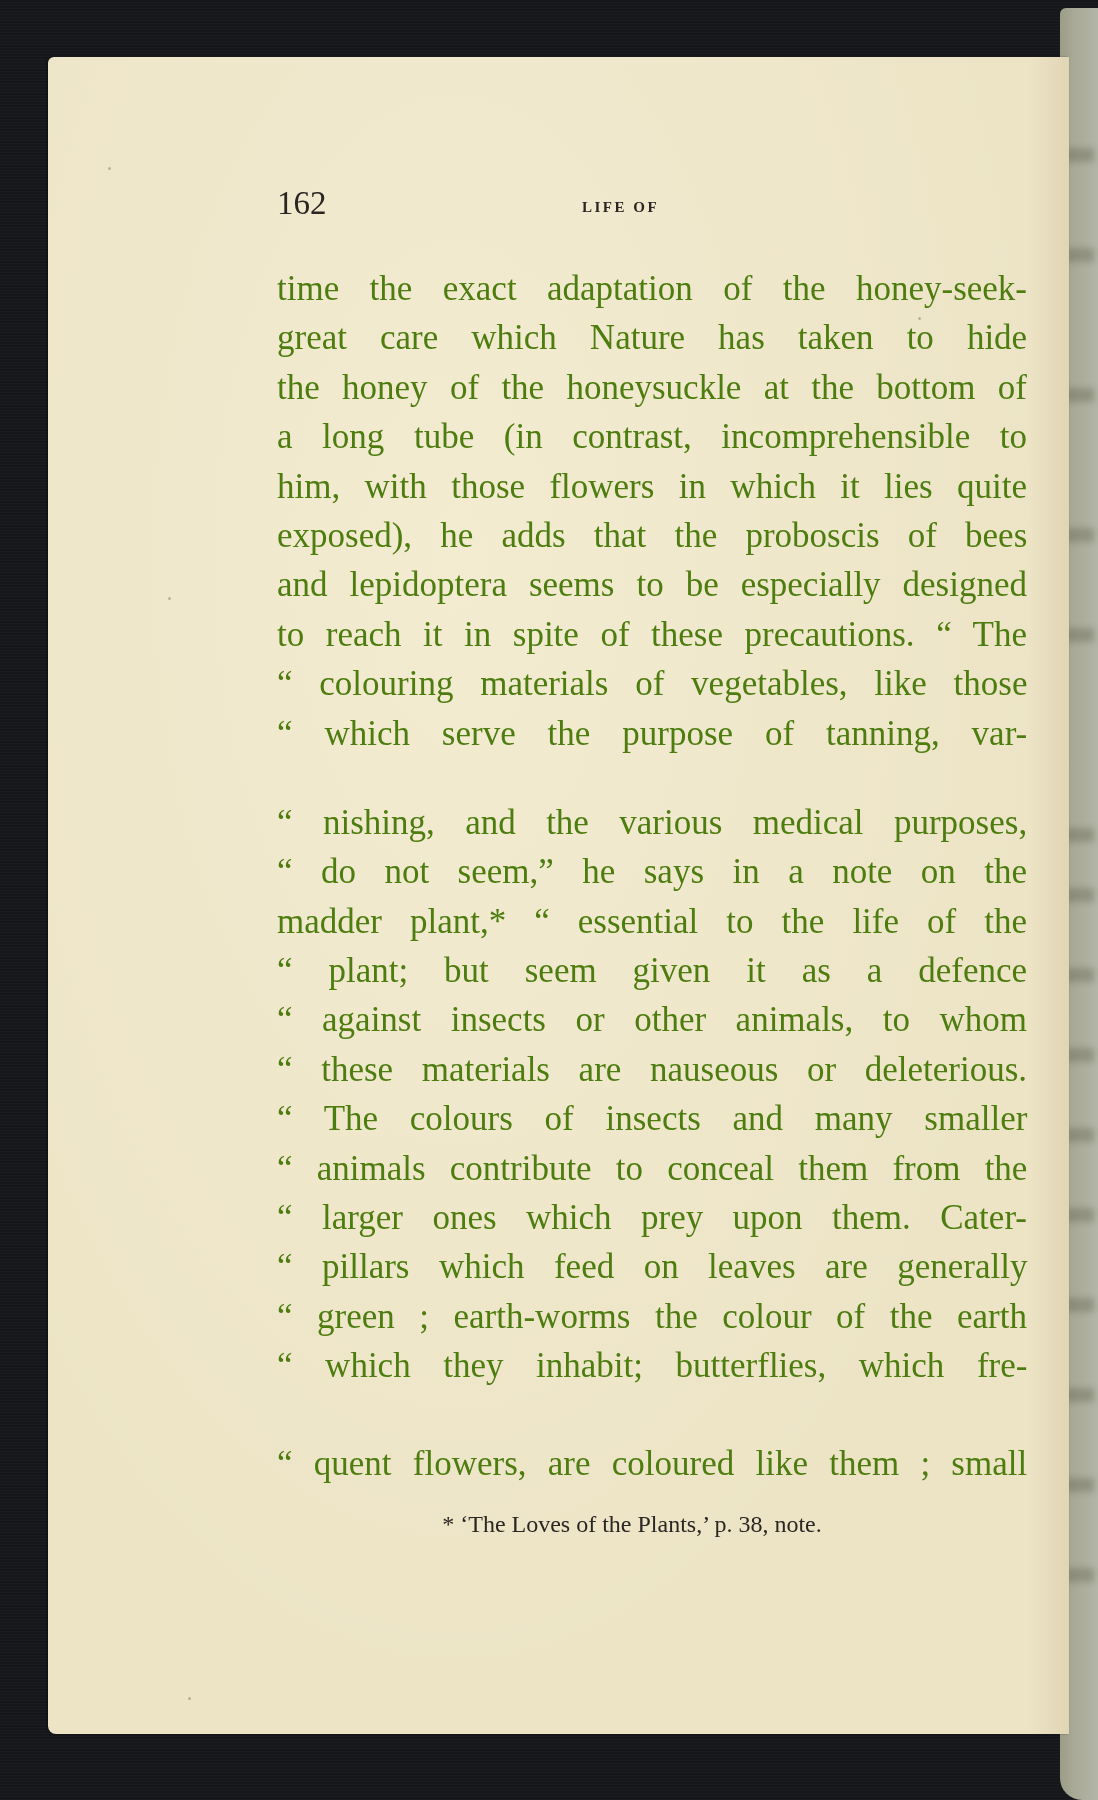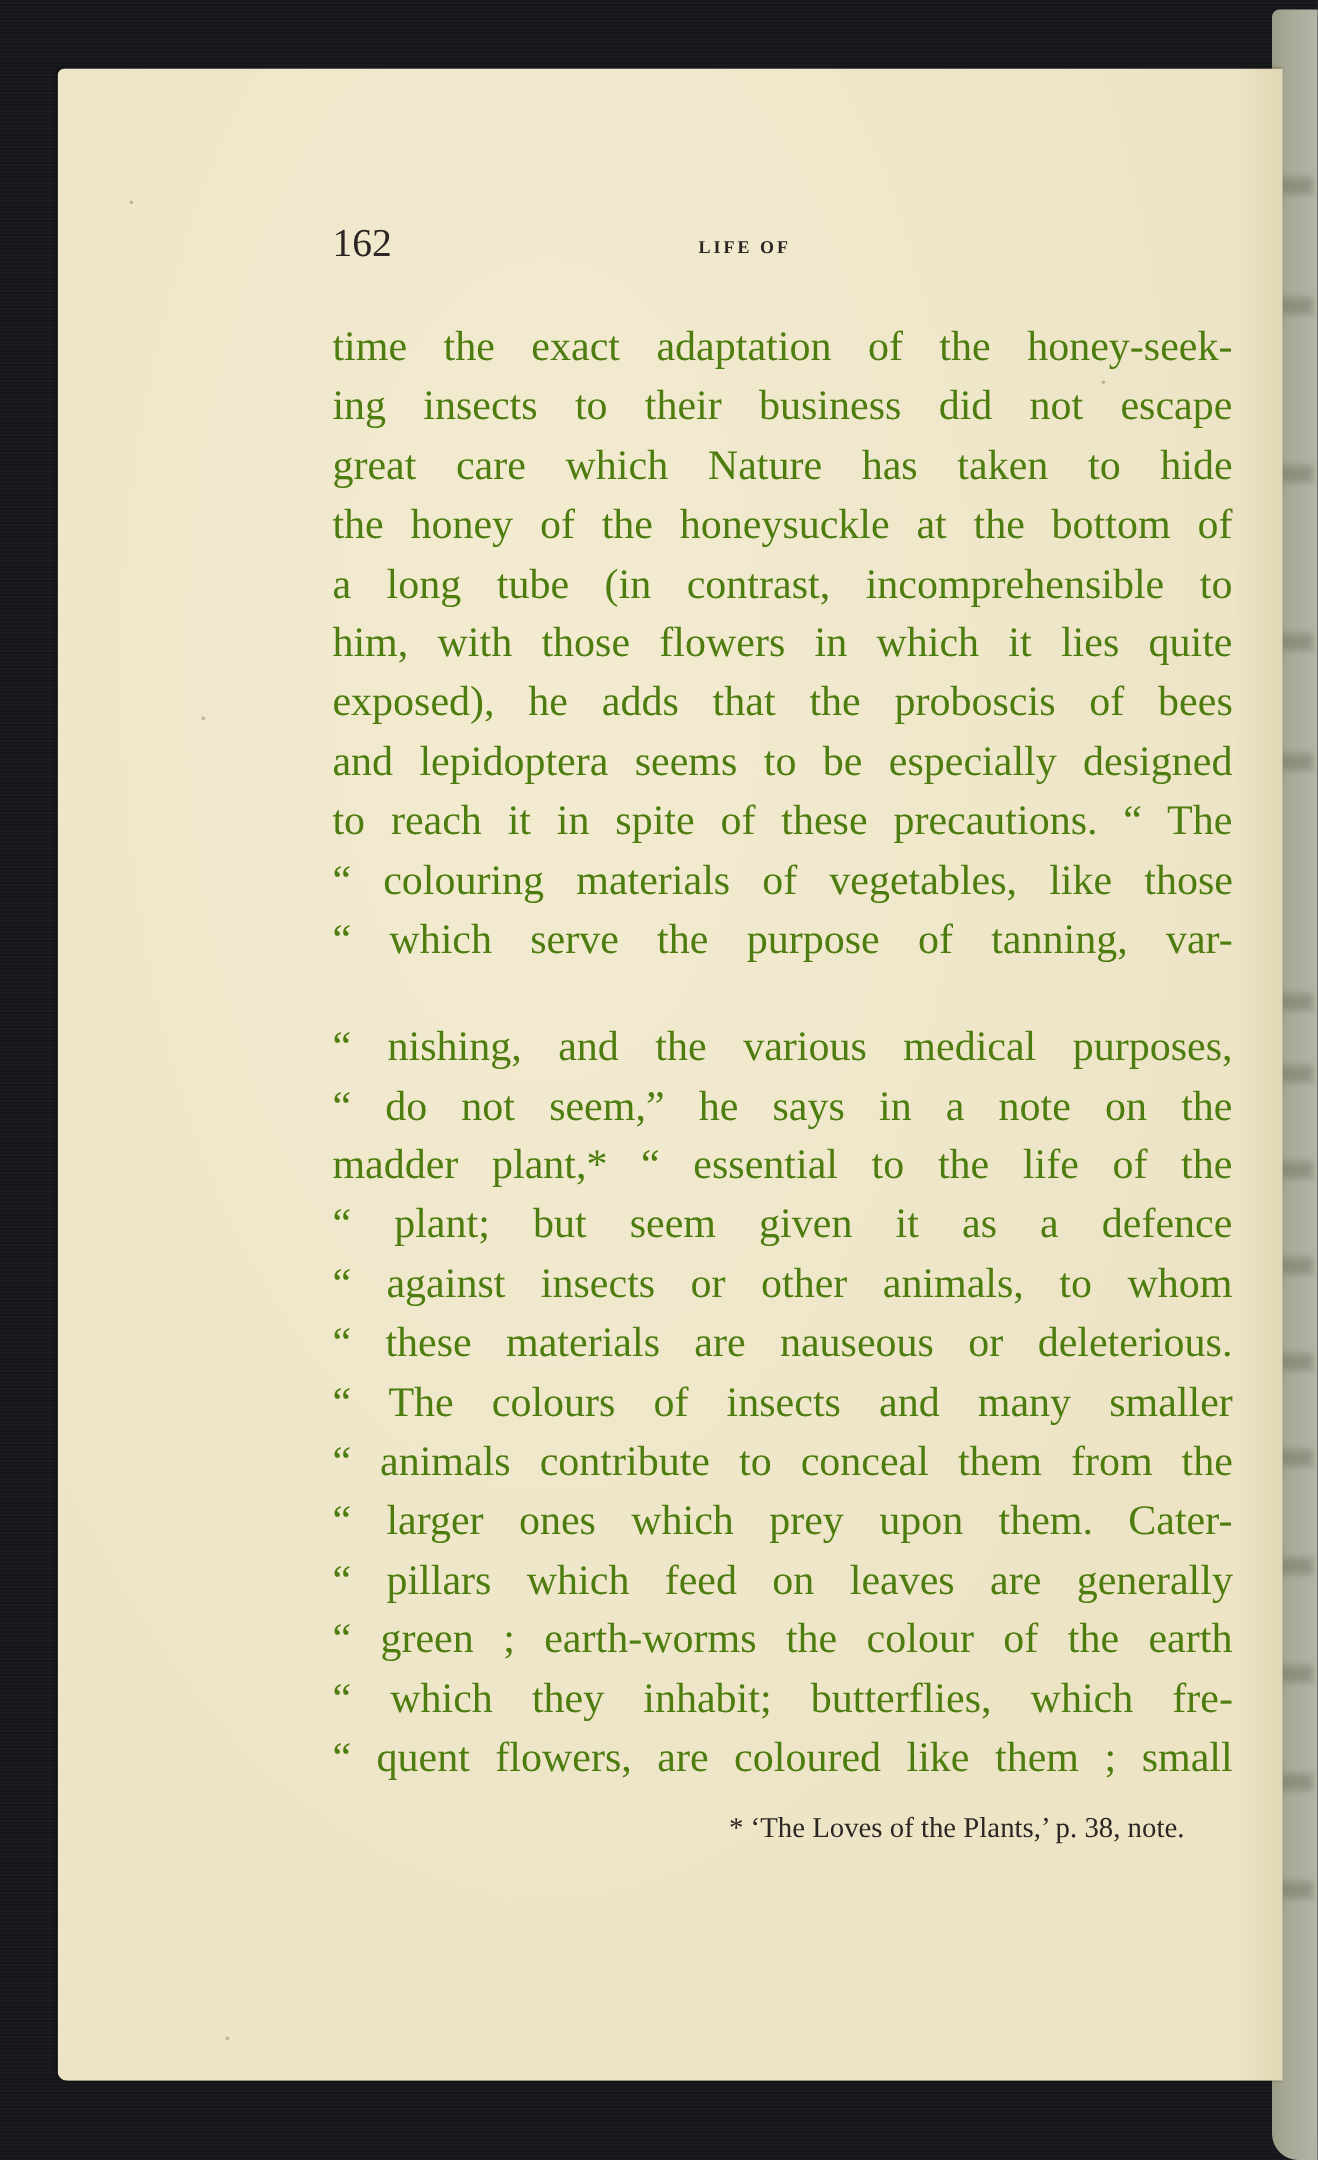--- a/index.html
+++ b/index.html
@@ -90,21 +90,21 @@
       text-align: justify;
       text-align-last: justify;
       height: 49.4px;
       overflow: visible;
     }
     .footnote {
       position: absolute;
       left: 277px;
       top: 1511px;
       width: 750px;
-      text-align: right;
+      text-align: center;
       font-family: "Liberation Serif", "DejaVu Serif", serif;
       font-size: 24px;
       color: #2b2623;
       padding-right: 40px;
       box-sizing: border-box;
     }
     .speck {
       position: absolute;
       width: 3px; height: 3px;
       border-radius: 50%;
@@ -141,21 +141,20 @@
   <div class="speck" style="left:870px; top:260px"></div>
 </div>
 
 <div class="header">
   <span class="folio">162</span>
   <span class="running-head">LIFE OF</span>
 </div>
 
 <div class="body-text">
   <span class="line" style="display: block; width: auto; word-spacing: 21.6667px;">time the exact adaptation of the honey-seek-</span>
-  <span class="line" style="display: block; width: auto; word-spacing: 22.2857px;">ing insects to their business did not escape</span>
   <span class="line" style="display: block; width: auto; word-spacing: 24.2857px;">great care which Nature has taken to hide</span>
   <span class="line" style="display: block; width: auto; word-spacing: 13.5px;">the honey of the honeysuckle at the bottom of</span>
   <span class="line" style="display: block; width: auto; word-spacing: 20.8333px;">a long tube (in contrast, incomprehensible to</span>
   <span class="line" style="display: block; width: auto; word-spacing: 15.625px;">him, with those flowers in which it lies quite</span>
   <span class="line" style="display: block; width: auto; word-spacing: 19.4286px;">exposed), he adds that the proboscis of bees</span>
   <span class="line" style="display: block; width: auto; word-spacing: 13.1667px;">and lepidoptera seems to be especially designed</span>
   <span class="line" style="display: block; width: auto; word-spacing: 11.5px;">to reach it in spite of these precautions.  “ The</span>
   <span class="line" style="display: block; width: auto; word-spacing: 18px;">“ colouring materials of vegetables, like those</span>
   <span class="line" style="display: block; width: auto; word-spacing: 23.1429px;">“ which serve the purpose of tanning, var-</span>
   <span class="line" style="display: block; width: auto; word-spacing: 21.6667px; margin-top: 40px;">“ nishing, and the various medical purposes,</span>
@@ -163,16 +162,16 @@
   <span class="line" style="display: block; width: auto; word-spacing: 19.25px;">madder plant,* “ essential to the life of the</span>
   <span class="line" style="display: block; width: auto; word-spacing: 27.125px;">“ plant; but seem given it as a defence</span>
   <span class="line" style="display: block; width: auto; word-spacing: 20.7143px;">“ against insects or other animals, to whom</span>
   <span class="line" style="display: block; width: auto; word-spacing: 19.8333px;">“ these materials are nauseous or deleterious.</span>
   <span class="line" style="display: block; width: auto; word-spacing: 23px;">“ The colours of insects and many smaller</span>
   <span class="line" style="display: block; width: auto; word-spacing: 15.4286px;">“ animals contribute to conceal them from the</span>
   <span class="line" style="display: block; width: auto; word-spacing: 18.125px;">“ larger ones which prey upon them.  Cater-</span>
   <span class="line" style="display: block; width: auto; word-spacing: 20.7143px;">“ pillars which feed on leaves are generally</span>
   <span class="line" style="display: block; width: auto; word-spacing: 15.75px;">“ green ; earth-worms the colour of the earth</span>
   <span class="line" style="display: block; width: auto; word-spacing: 23.8333px;">“ which they inhabit; butterflies, which fre-</span>
-  <span class="line" style="display: block; width: auto; word-spacing: 12.5px;">“ quent flowers, are coloured like them ; small</span>
+  <span class="line" style="display: block; width: auto; word-spacing: 12.5px; margin-top: 48px;">“ quent flowers, are coloured like them ; small</span>
 </div>
 
 <div class="footnote">* ‘The Loves of the Plants,’ p. 38, note.</div>
 
 </body></html>

